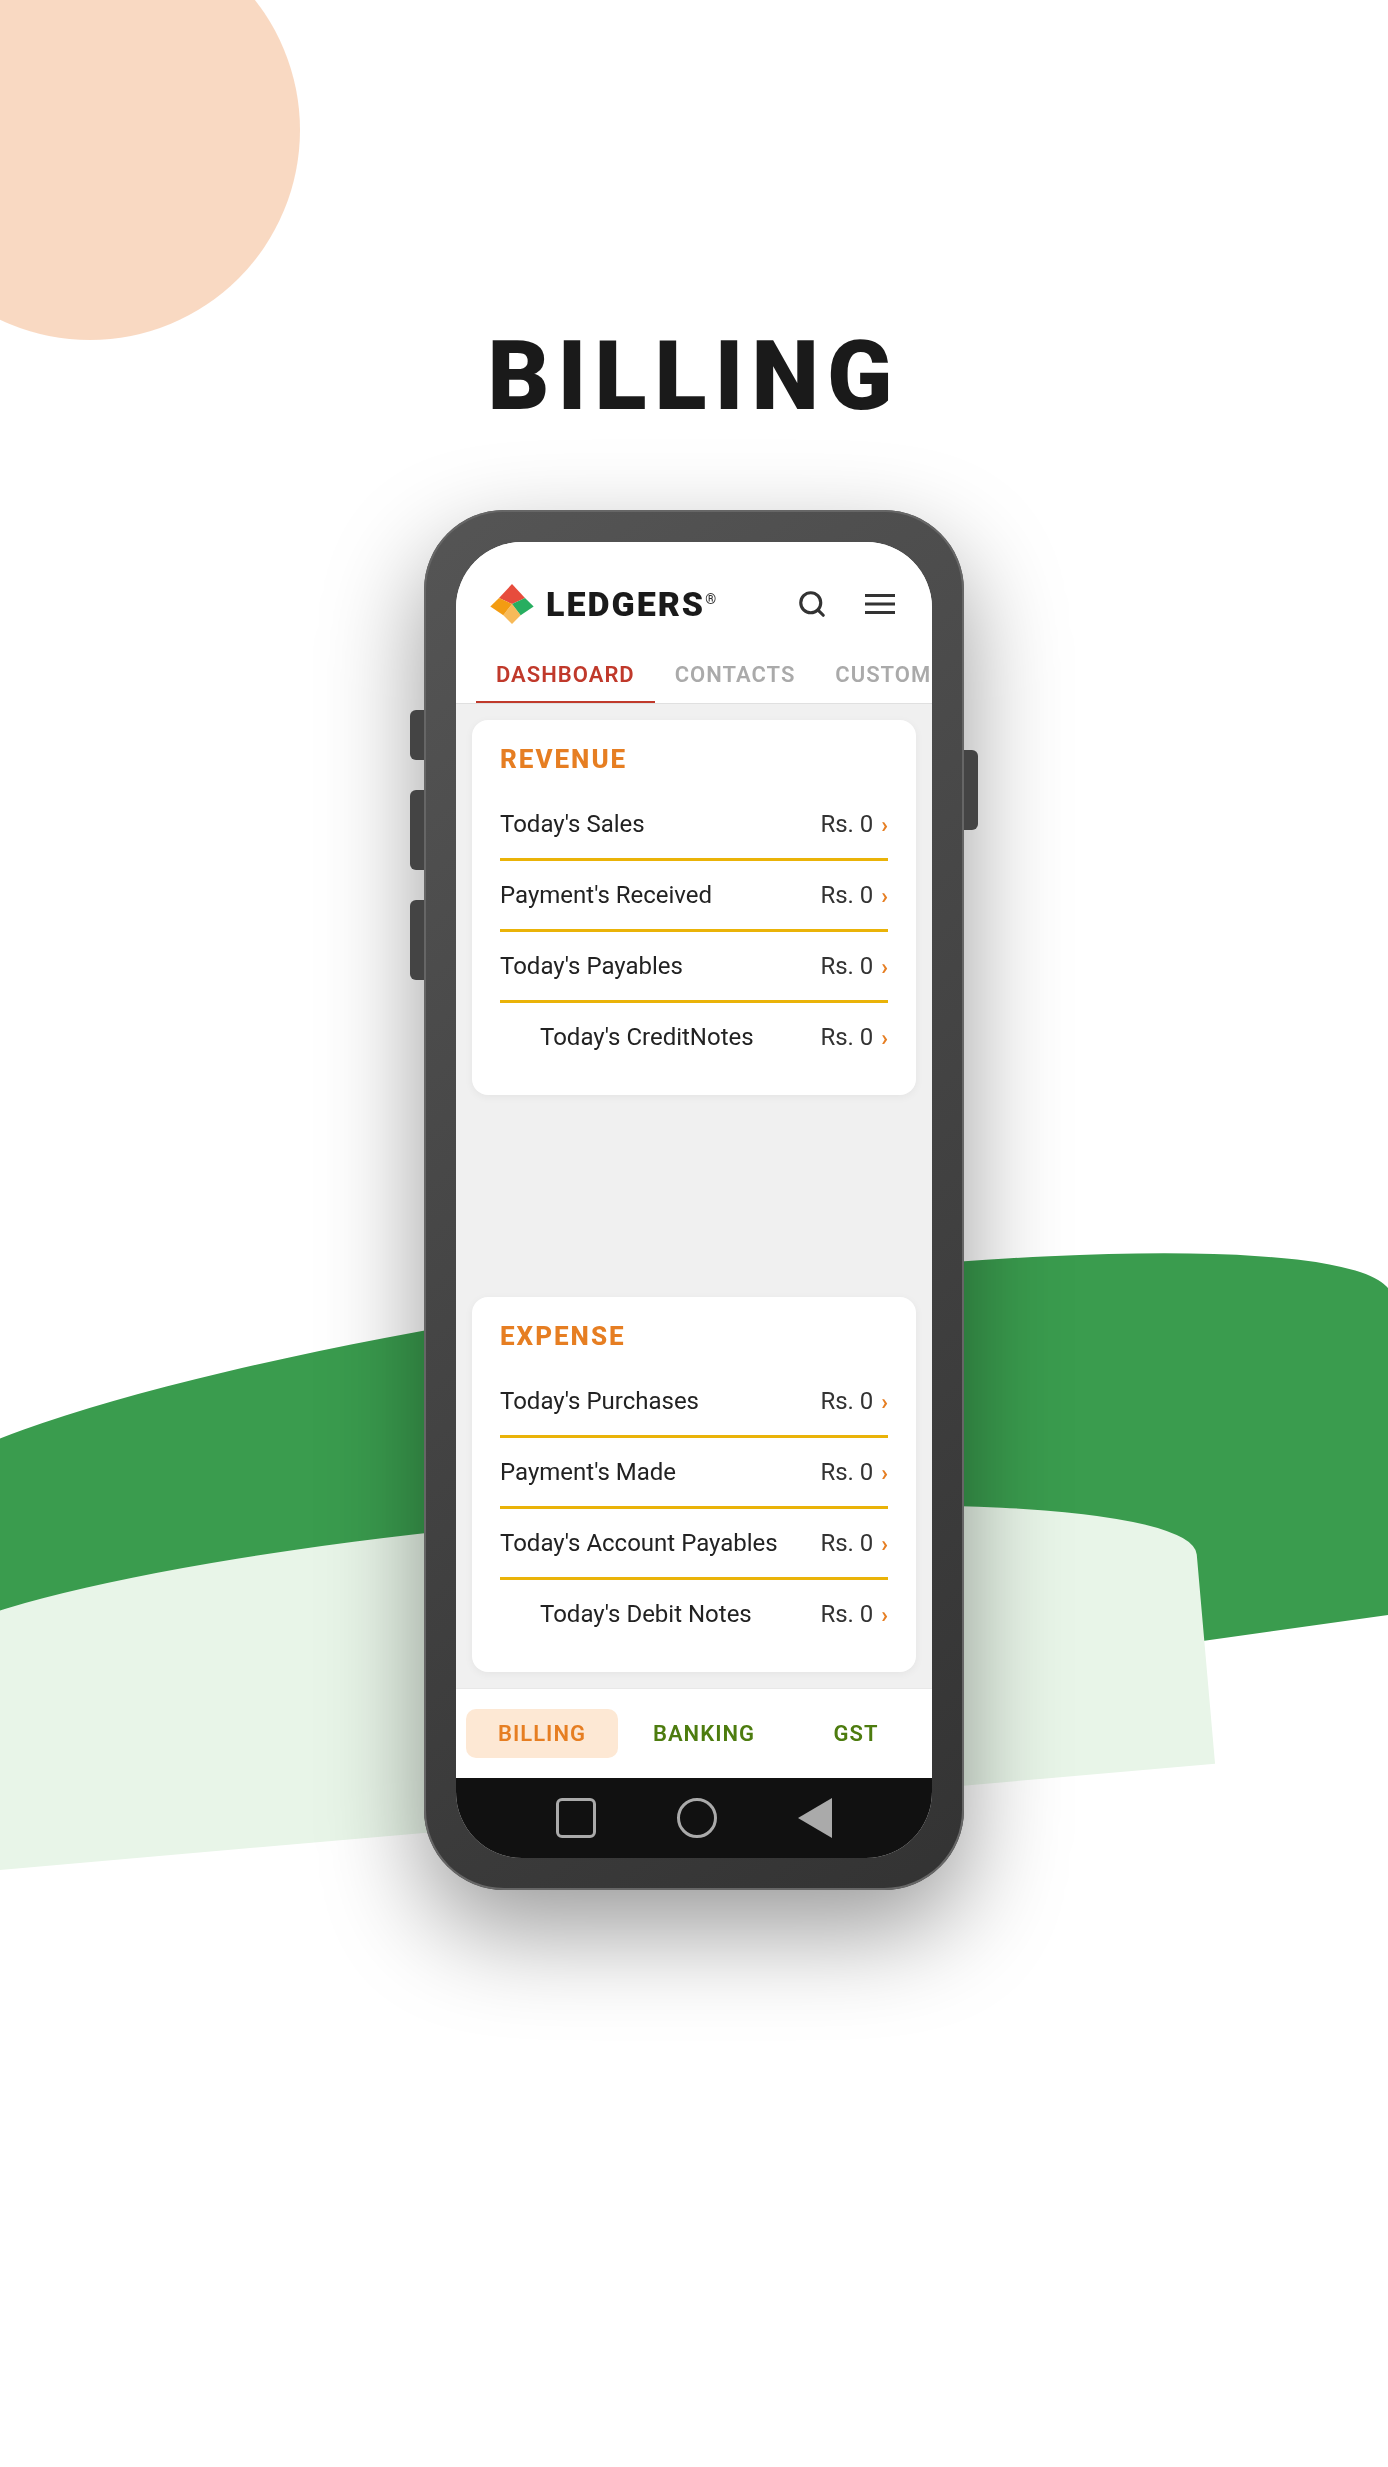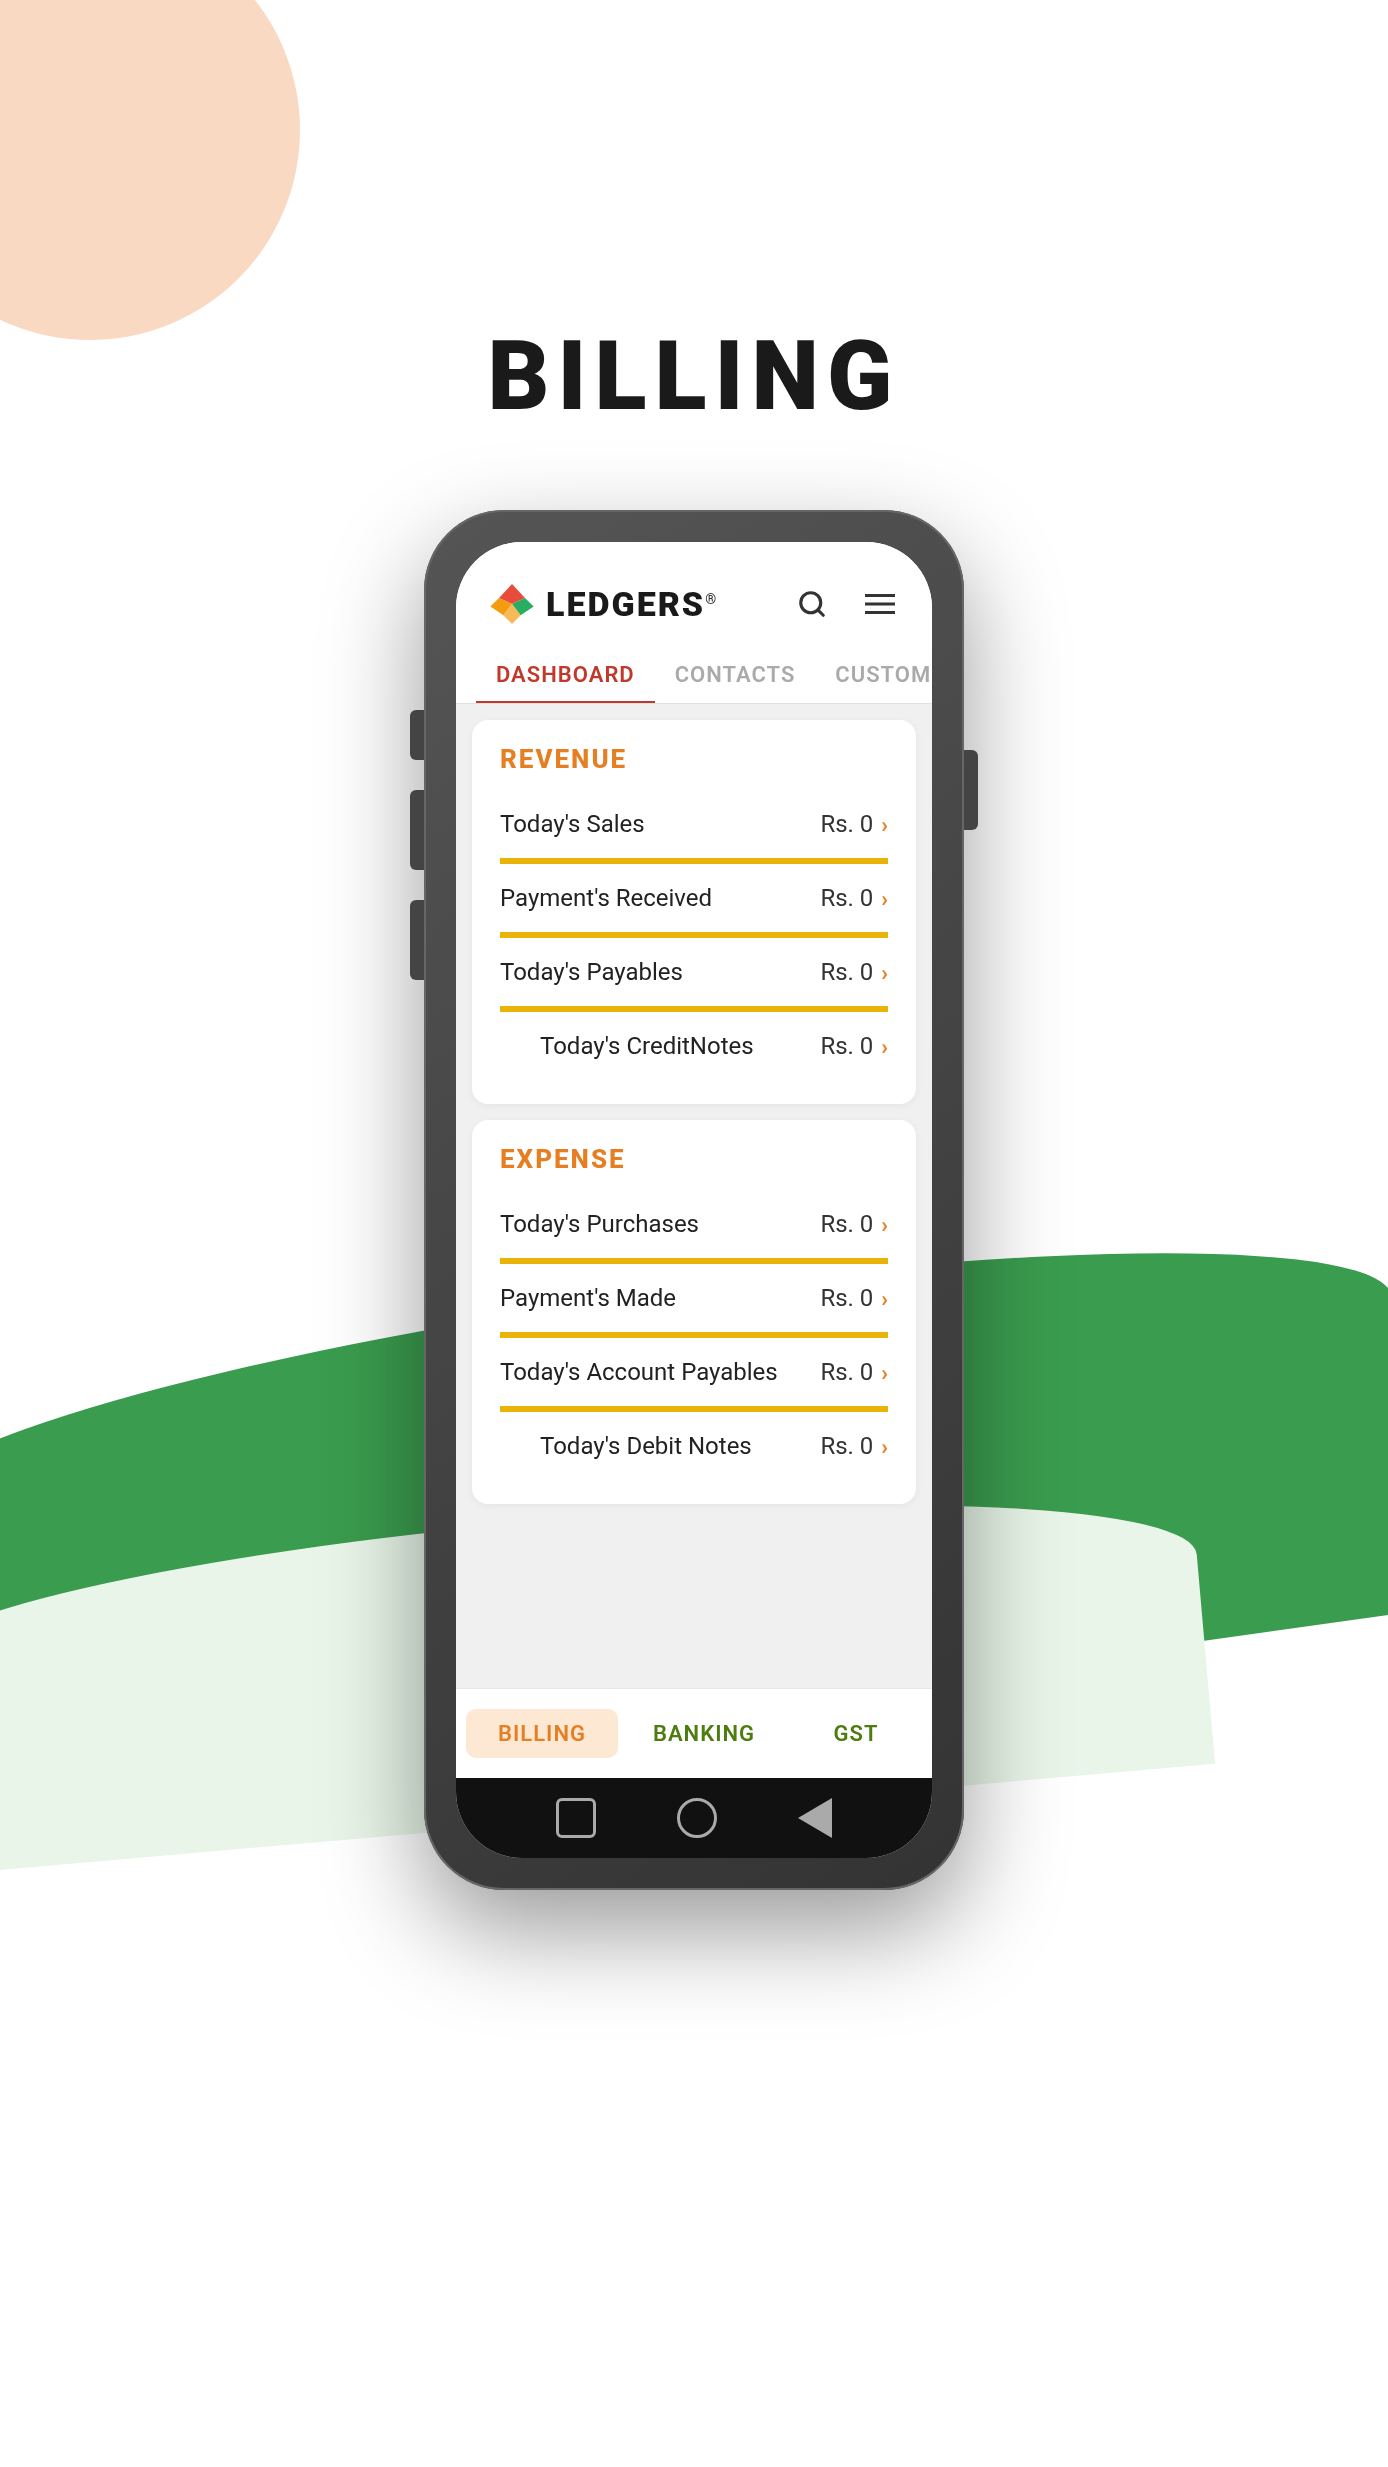--- a/index.html
+++ b/index.html
@@ -232,20 +232,21 @@
 
     
     .content {
       flex: 1;
       overflow-y: auto;
       background: #f0f0f0;
       padding: 16px;
       display: flex;
       flex-direction: column;
       gap: 16px;
+      justify-content: space-between;
     }
 
     .card {
       background: #fff;
       border-radius: 16px;
       padding: 24px 28px;
       box-shadow: 0 2px 8px rgba(0,0,0,0.05);
     }
 
     .section-title {
@@ -254,21 +255,21 @@
       color: #e67e22;
       letter-spacing: 2px;
       margin-bottom: 16px;
     }
 
     .list-item {
       display: flex;
       align-items: center;
       justify-content: space-between;
       padding: 20px 0;
-      border-bottom: 6px solid #eab308;
+      border-bottom: 3px solid #eab308;
       cursor: pointer;
     }
 
     .list-item:last-child {
       border-bottom: none;
       margin-left: 40px;
     }
 
     .item-label {
       font-size: 24px;

